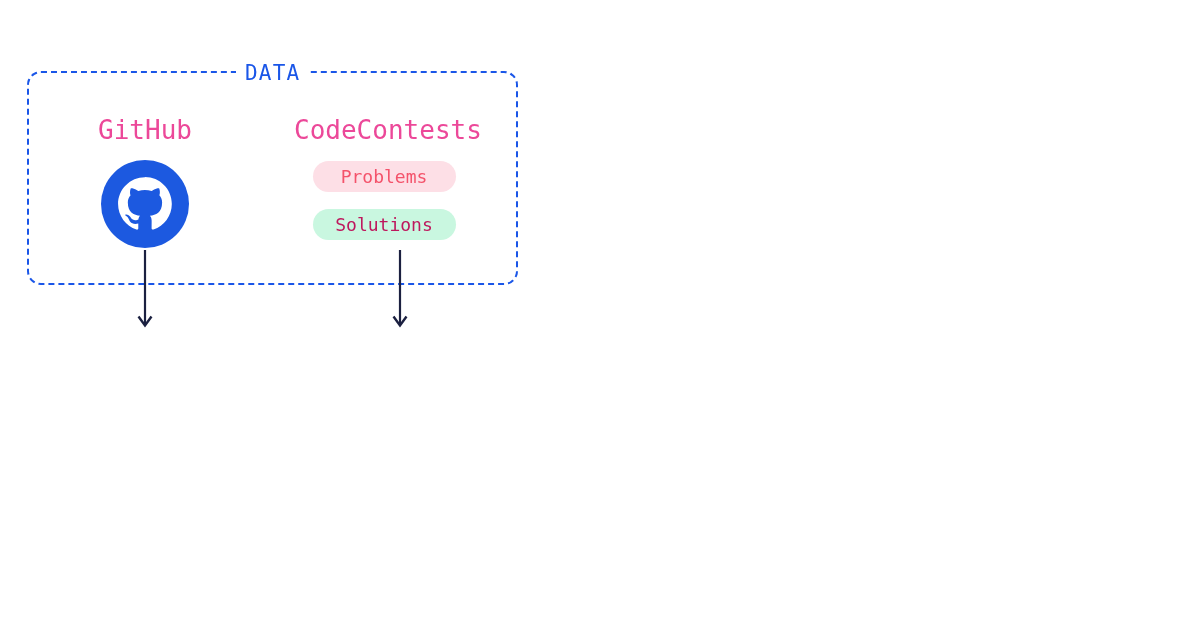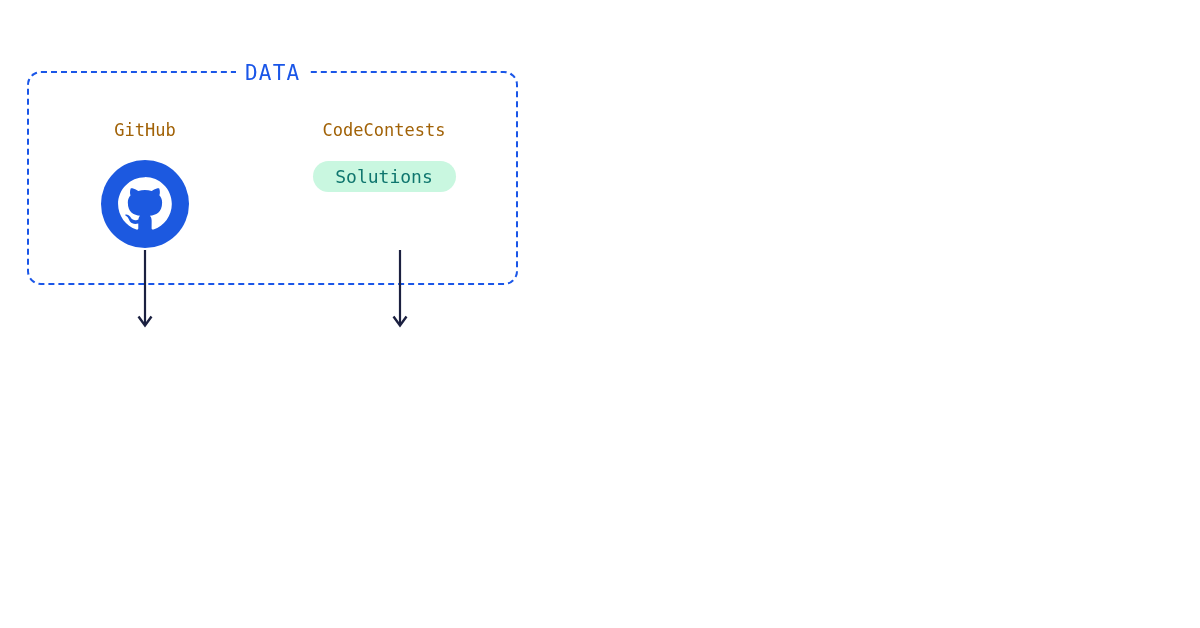--- a/index.html
+++ b/index.html
@@ -61,22 +61,22 @@
   .col-codecontests {
     position: absolute;
     left: 294px;
     top: 118px;
     width: 180px;
     text-align: center;
   }
 
   .col-title {
     font-family: "DejaVu Sans Mono", "Liberation Mono", monospace;
-    font-size: 17px;
-    color: #a16207;
+    font-size: 26px;
+    color: #ec4899;
     line-height: 24px;
     white-space: nowrap;
   }
 
   .gh-logo-wrap {
     margin-top: 18px;
     display: flex;
     justify-content: center;
   }
   .gh-logo {
@@ -105,21 +105,21 @@
     line-height: 18px;
     box-sizing: border-box;
     white-space: nowrap;
   }
   .pill-problems {
     background: #fddfe6;
     color: #f4536b;
   }
   .pill-solutions {
     background: #c9f7e0;
-    color: #0f766e;
+    color: #be185d;
   }
 
   
   .arrow-svg {
     position: absolute;
     overflow: visible;
   }
   .arrow-line {
     stroke: #1b2040;
     stroke-width: 2.2;
@@ -147,20 +147,21 @@
       <svg class="gh-logo" viewBox="0 0 100 100">
         <circle cx="50" cy="50" r="50" fill="#1c59e0"></circle>
         <path fill="#ffffff" d="M50 19.5c-16.9 0-30.6 13.7-30.6 30.6 0 13.5 8.8 25 20.9 29 1.5.3 2.1-.7 2.1-1.5 0-.7 0-2.7-.04-5.3-8.5 1.85-10.3-4.1-10.3-4.1-1.4-3.55-3.4-4.5-3.4-4.5-2.8-1.9.2-1.85.2-1.85 3.1.2 4.7 3.15 4.7 3.15 2.73 4.7 7.17 3.35 8.92 2.55.27-1.98 1.07-3.33 1.95-4.1-6.8-.78-13.95-3.4-13.95-15.1 0-3.34 1.2-6.07 3.14-8.2-.31-.78-1.36-3.88.3-8.08 0 0 2.56-.82 8.4 3.13a29.2 29.2 0 0 1 15.3 0c5.83-3.95 8.39-3.13 8.39-3.13 1.67 4.2.62 7.3.31 8.08 1.95 2.13 3.13 4.86 3.13 8.2 0 11.73-7.16 14.31-13.98 15.07 1.1.95 2.08 2.82 2.08 5.68 0 4.1-.04 7.41-.04 8.42 0 .82.56 1.78 2.12 1.48 12.1-4.03 20.85-15.49 20.85-28.99 0-16.9-13.7-30.6-30.6-30.6z"></path>
       </svg>
     </div>
   </div>
 
   <div class="col-codecontests">
     <div class="col-title">CodeContests</div>
     <div class="pill-stack">
+      <div class="pill pill-problems">Problems</div>
       <div class="pill pill-solutions">Solutions</div>
     </div>
   </div>
 
   <svg class="arrow-svg" style="left:130px; top:250px; width:30px; height:82px;" viewBox="0 0 30 82">
     <line class="arrow-line" x1="15" y1="0" x2="15" y2="74"></line>
     <polyline class="arrow-head" points="9.2,67.5 15,75.5 20.8,67.5"></polyline>
   </svg>
 
   <svg class="arrow-svg" style="left:385px; top:250px; width:30px; height:82px;" viewBox="0 0 30 82">

